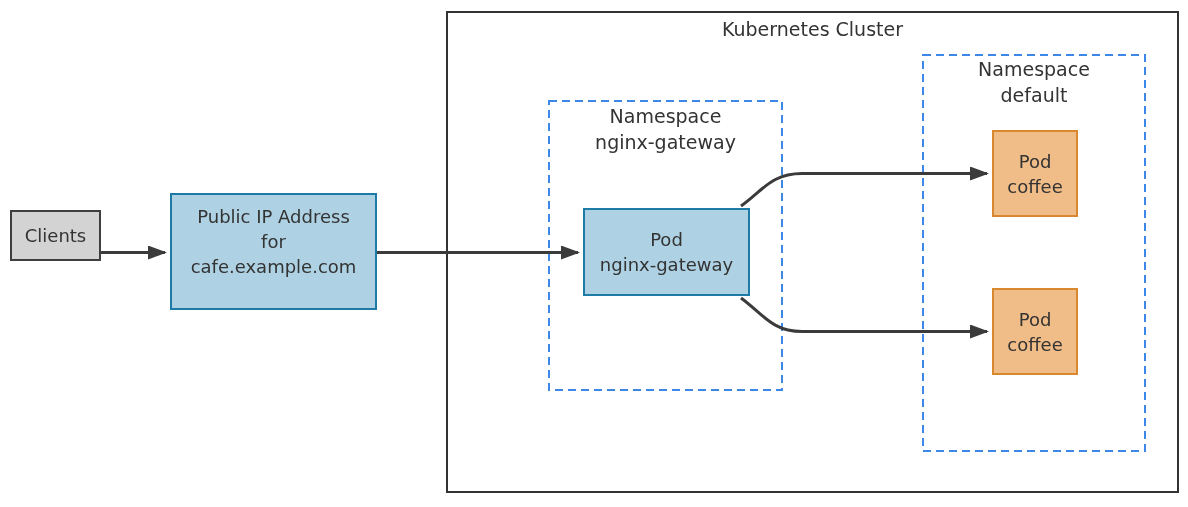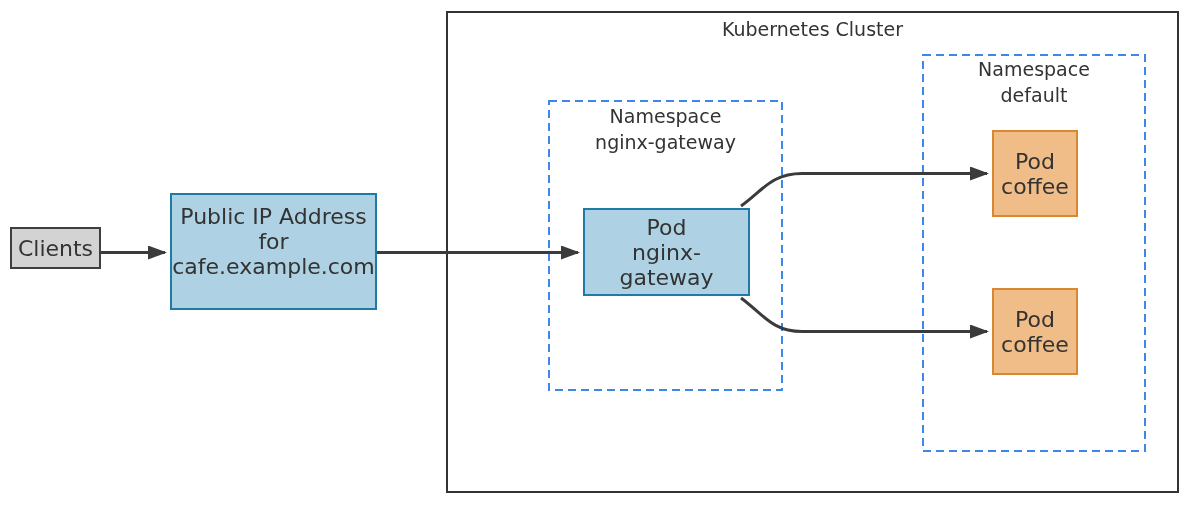--- a/index.html
+++ b/index.html
@@ -23,21 +23,21 @@
     width: 1188px;
     height: 507px;
   }
   .node {
     position: absolute;
     box-sizing: border-box;
     display: flex;
     align-items: center;
     justify-content: center;
     text-align: center;
-    font-size: 22px;
+    font-size: 18px;
     line-height: 25px;
     white-space: pre-line;
     color: var(--text, #333);
   }
   .node--gray {
     background: var(--gray-fill);
     border: 2px solid var(--gray-border);
   }
   .node--blue {
     background: var(--blue-fill);
@@ -62,21 +62,21 @@
     text-align: center;
     font-size: 19px;
     line-height: 26px;
     white-space: pre-line;
     color: var(--text, #333);
   }
   #cluster-title   { left: 446px; top: 16px;  width: 733px; text-align: center; }
   #ns-gw-title     { left: 548px; top: 103px; width: 235px; }
   #ns-def-title    { left: 922px; top: 56px;  width: 224px; }
 
-  #clients      { left: 10px;  top: 227px; width: 91px;  height: 42px; }
+  #clients      { left: 10px;  top: 210px; width: 91px;  height: 51px; }
   #public-ip    { left: 170px; top: 193px; width: 207px; height: 117px; padding-bottom: 20px; }
   #pod-gateway  { left: 583px; top: 208px; width: 167px; height: 88px; }
   #pod-coffee-1 { left: 992px; top: 130px; width: 86px;  height: 87px; }
   #pod-coffee-2 { left: 992px; top: 288px; width: 86px;  height: 87px; }
 
   .arrow-path {
     fill: none;
     stroke: var(--arrow);
     stroke-width: 3;
   }

